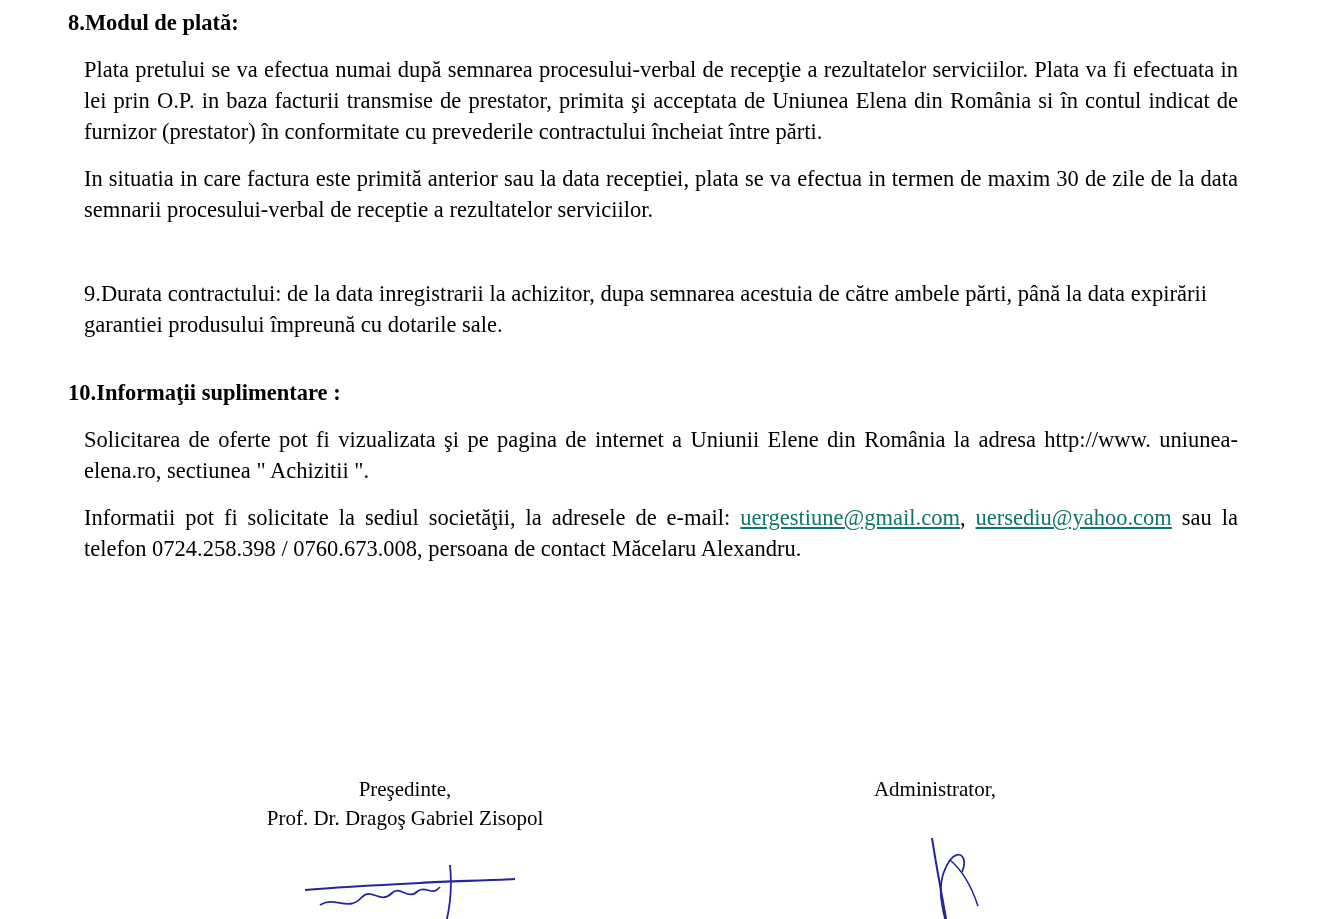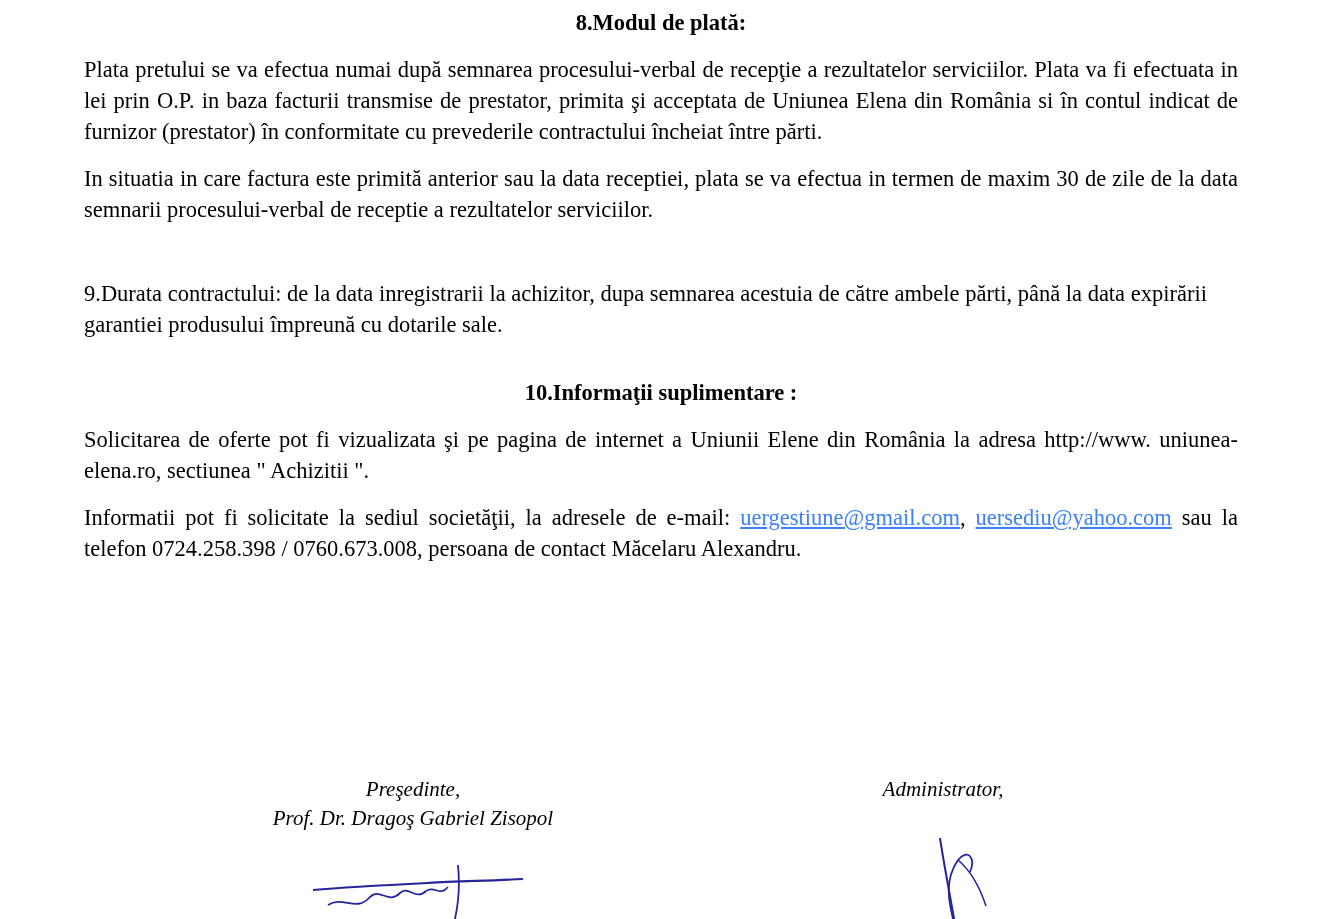--- a/index.html
+++ b/index.html
@@ -19,46 +19,44 @@
     position: absolute;
     left: 68px;
     top: 0;
     width: 1186px;
   }
   .section-heading {
     font-weight: bold;
     font-size: 22.5px;
     line-height: 31px;
     margin: 0;
-    text-align: center;
   }
   p.body-text {
     margin: 16px;
     font-size: 22.5px;
     line-height: 31px;
     text-align: justify;
     text-justify: inter-word;
   }
   p.body-text.nojust {
     text-align: left;
   }
   .blk-8 { margin-top: 7px; }
   .gap-small { height: 21px; }
   .inline-bold { font-weight: normal; }
   a.mail-link {
-    color: #3b82f6;
+    color: #0f766e;
     text-decoration: underline;
   }
   .signatures {
     position: absolute;
-    left: 68px;
+    left: 60px;
     top: 775px;
     width: 1186px;
     height: 144px;
-    font-style: italic;
   }
   .sig-block {
     position: absolute;
     text-align: center;
     font-size: 21px;
     line-height: 29px;
   }
   .sig-left { left: 110px; width: 470px; }
   .sig-right { left: 640px; width: 470px; }
   .sig-role { display: block; }

